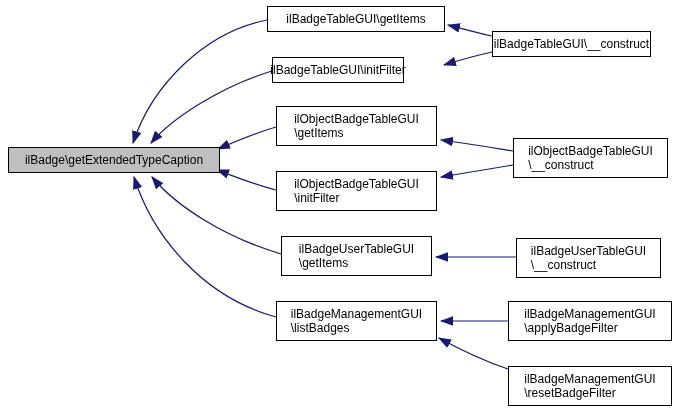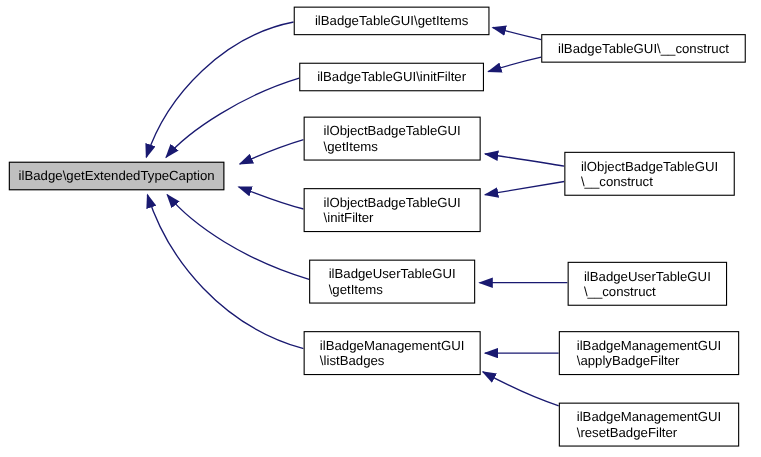--- a/index.html
+++ b/index.html
@@ -23,24 +23,24 @@
     align-items:center;
     justify-content:center;
     white-space:pre-line;
     cursor:pointer;
   }
   .node-main{
     background:#bfbfbf;
     border:1px solid #000000;
     cursor:default;
   }
-  .n-main{left:8px;top:147px;width:196px;height:26px}
+  .n-main{left:8px;top:147px;width:212px;height:26px}
   .n-bg{left:267px;top:6px;width:178px;height:26px}
-  .n-bi{left:272px;top:57px;width:168px;height:26px}
-  .n-bc{left:492px;top:31px;width:186px;height:26px}
+  .n-bi{left:272px;top:57px;width:132px;height:26px}
+  .n-bc{left:492px;top:31px;width:159px;height:26px}
   .n-og{left:276px;top:106px;width:161px;height:40px}
   .n-oi{left:276px;top:171px;width:161px;height:40px}
   .n-oc{left:513px;top:138px;width:155px;height:40px}
   .n-ug{left:281px;top:236px;width:151px;height:40px}
   .n-uc{left:516px;top:238px;width:145px;height:40px}
   .n-ml{left:276px;top:301px;width:161px;height:40px}
   .n-ma{left:508px;top:301px;width:164px;height:40px}
   .n-mr{left:508px;top:366px;width:164px;height:40px}
 </style>
 </head>

